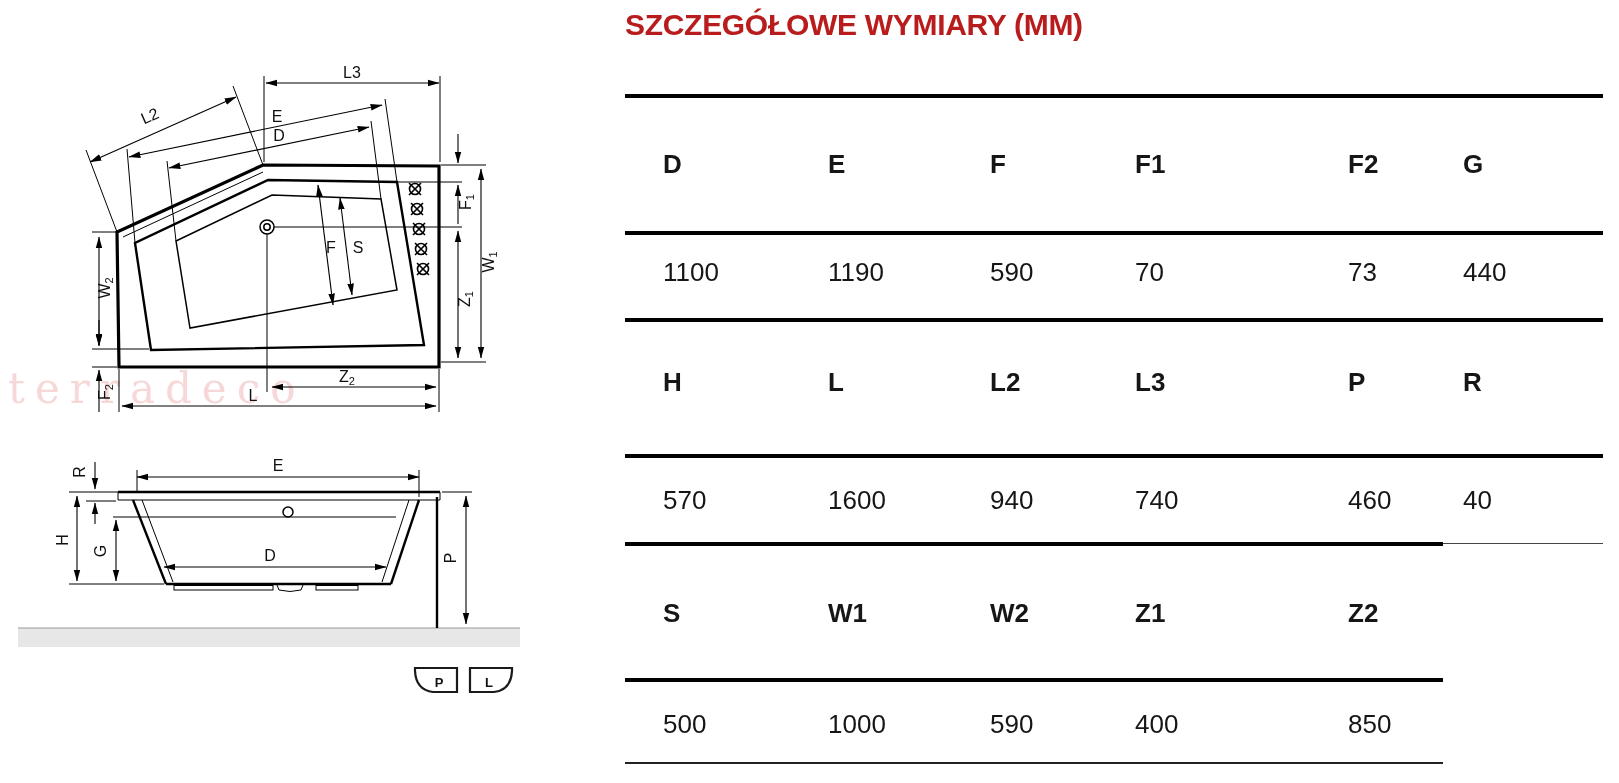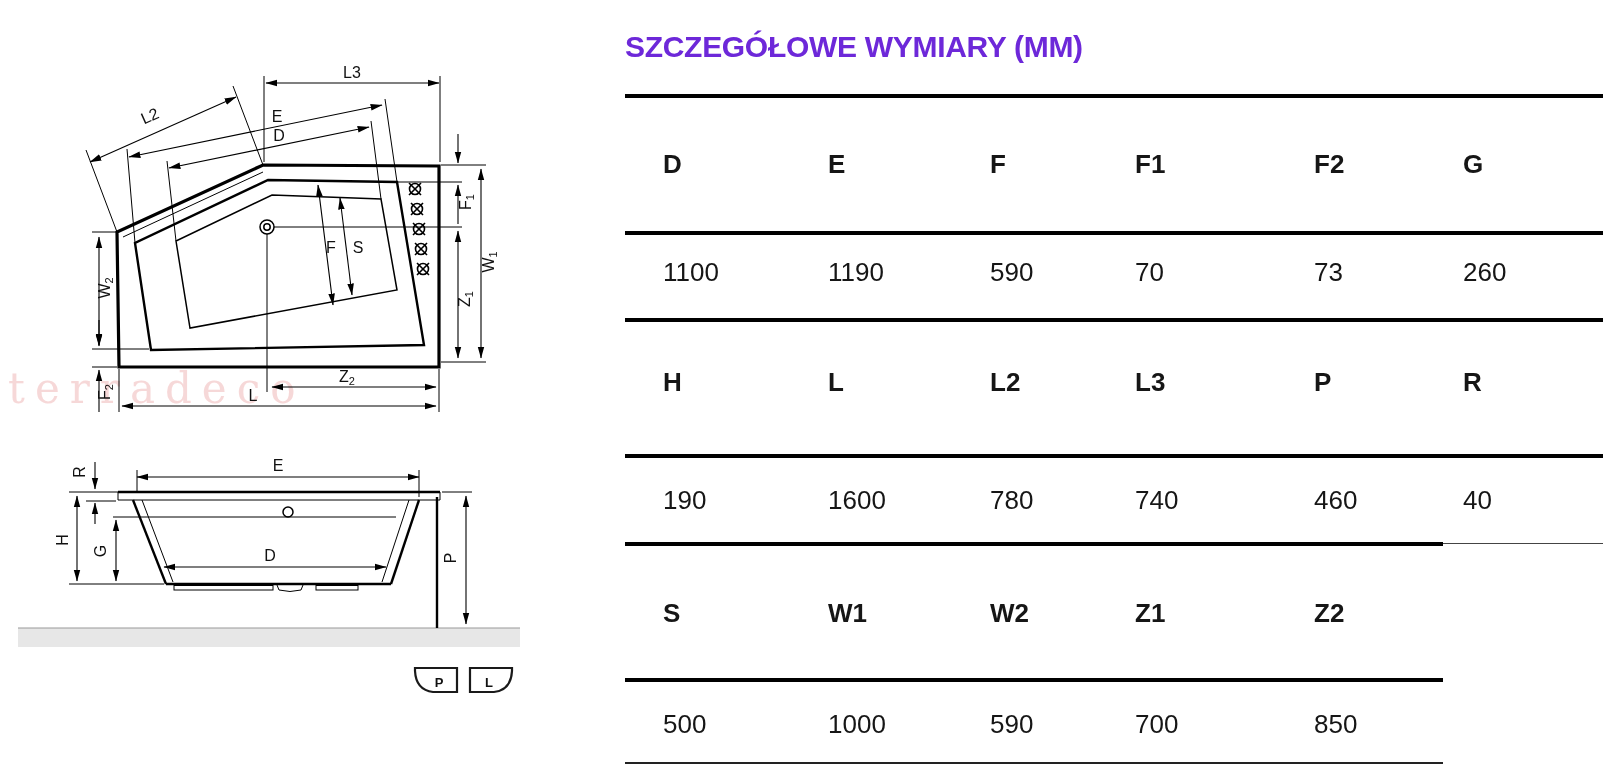--- a/index.html
+++ b/index.html
@@ -1,29 +1,29 @@
 <!DOCTYPE html>
 <html><head>
 <meta charset="utf-8">
 <style>
   html,body{margin:0;padding:0;background:#fff;}
   .canvas{position:relative;width:1619px;height:783px;background:#ffffff;overflow:hidden;
           font-family:"Liberation Sans", sans-serif;color:#1a1a1a;}
   
-  .ttitle{position:absolute;left:625px;top:30px;font-size:30px;font-weight:700;
-          letter-spacing:-0.3px;white-space:nowrap;color:#6d28d9;}
+  .ttitle{position:absolute;left:625px;top:8px;font-size:30px;font-weight:700;
+          letter-spacing:-0.3px;white-space:nowrap;color:#b91c1c;}
   .rule{position:absolute;background:#000;height:4px;}
   .rule.full{left:625px;width:978px;}
   .rule.short{left:625px;width:818px;}
   .rule.thinseg{left:1443px;width:160px;height:1px;background:#444;}
   .rule.bottom{height:2px;background:#222;}
   .trow{position:absolute;left:625px;width:978px;height:32px;line-height:32px;}
   .cell{position:absolute;top:0;font-size:26px;white-space:nowrap;color:#161616;}
   .hd{font-weight:700;}
-  .c0{left:38px}.c1{left:203px}.c2{left:365px}.c3{left:510px}.c4{left:689px}.c5{left:838px}
+  .c0{left:38px}.c1{left:203px}.c2{left:365px}.c3{left:510px}.c4{left:723px}.c5{left:838px}
   
   svg{position:absolute;left:0;top:0;}
   .t3{stroke:#000;stroke-width:3.2;fill:none;stroke-linejoin:miter;}
   .t2{stroke:#000;stroke-width:2.4;fill:none;}
   .t1{stroke:#000;stroke-width:1.5;fill:none;}
   .thin{stroke:#000;stroke-width:1;fill:none;}
   .dim{stroke:#000;stroke-width:1.1;fill:none;marker-start:url(#ah);marker-end:url(#ah);}
   .dima{stroke:#000;stroke-width:1.1;fill:none;marker-end:url(#ah);}
   .dl{font-family:"Liberation Sans",sans-serif;font-size:16px;fill:#111;}
   .dls{font-size:11px;}
@@ -225,40 +225,40 @@
     </div>
 
     <div class="rule full" style="top:231px"></div>
 
     <div class="trow" style="top:256px">
       <div class="cell c0">1100</div>
       <div class="cell c1">1190</div>
       <div class="cell c2">590</div>
       <div class="cell c3">70</div>
       <div class="cell c4">73</div>
-      <div class="cell c5">260</div>
+      <div class="cell c5">440</div>
     </div>
 
     <div class="rule full" style="top:318px"></div>
 
     <div class="trow" style="top:366px">
       <div class="cell hd c0">H</div>
       <div class="cell hd c1">L</div>
       <div class="cell hd c2">L2</div>
       <div class="cell hd c3">L3</div>
       <div class="cell hd c4">P</div>
       <div class="cell hd c5">R</div>
     </div>
 
     <div class="rule full" style="top:454px"></div>
 
     <div class="trow" style="top:484px">
-      <div class="cell c0">190</div>
+      <div class="cell c0">570</div>
       <div class="cell c1">1600</div>
-      <div class="cell c2">780</div>
+      <div class="cell c2">940</div>
       <div class="cell c3">740</div>
       <div class="cell c4">460</div>
       <div class="cell c5">40</div>
     </div>
 
     <div class="rule short" style="top:542px"></div>
     <div class="rule thinseg" style="top:543px"></div>
 
     <div class="trow" style="top:597px">
       <div class="cell hd c0">S</div>
@@ -267,20 +267,20 @@
       <div class="cell hd c3">Z1</div>
       <div class="cell hd c4">Z2</div>
     </div>
 
     <div class="rule short" style="top:678px"></div>
 
     <div class="trow" style="top:708px">
       <div class="cell c0">500</div>
       <div class="cell c1">1000</div>
       <div class="cell c2">590</div>
-      <div class="cell c3">700</div>
+      <div class="cell c3">400</div>
       <div class="cell c4">850</div>
     </div>
 
     <div class="rule short bottom" style="top:762px"></div>
   </div>
 
 </div>
 
 </body></html>

